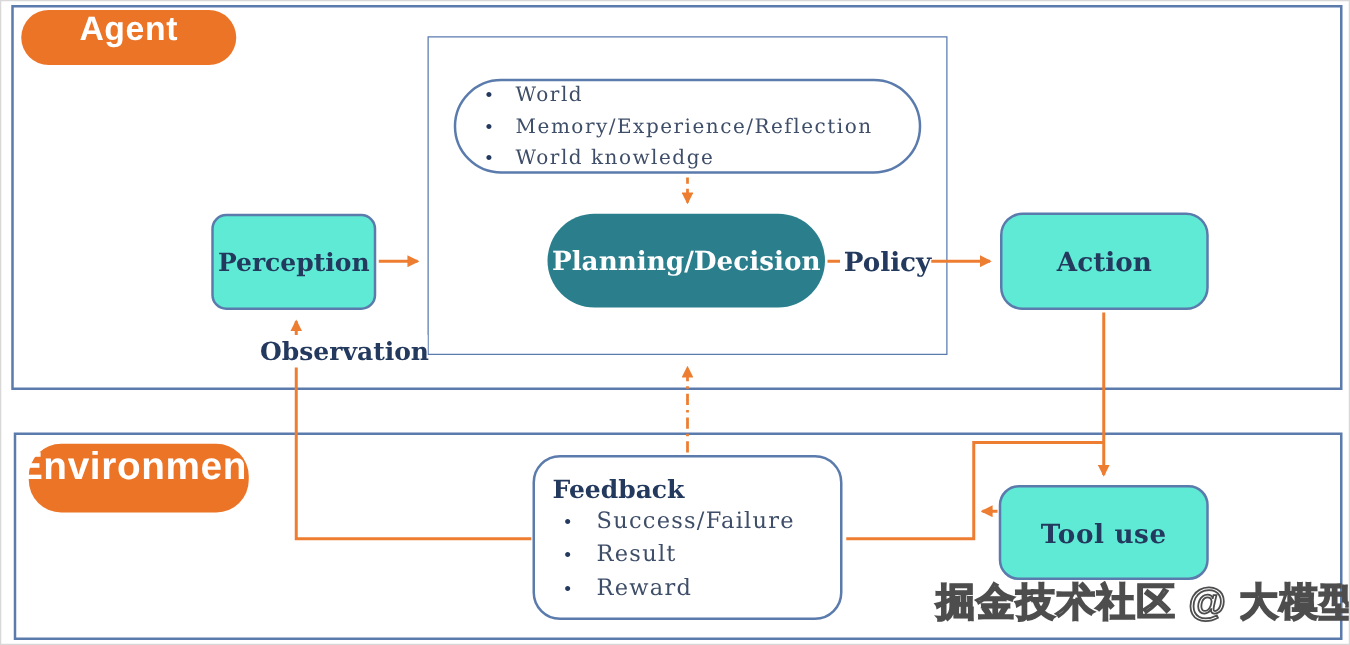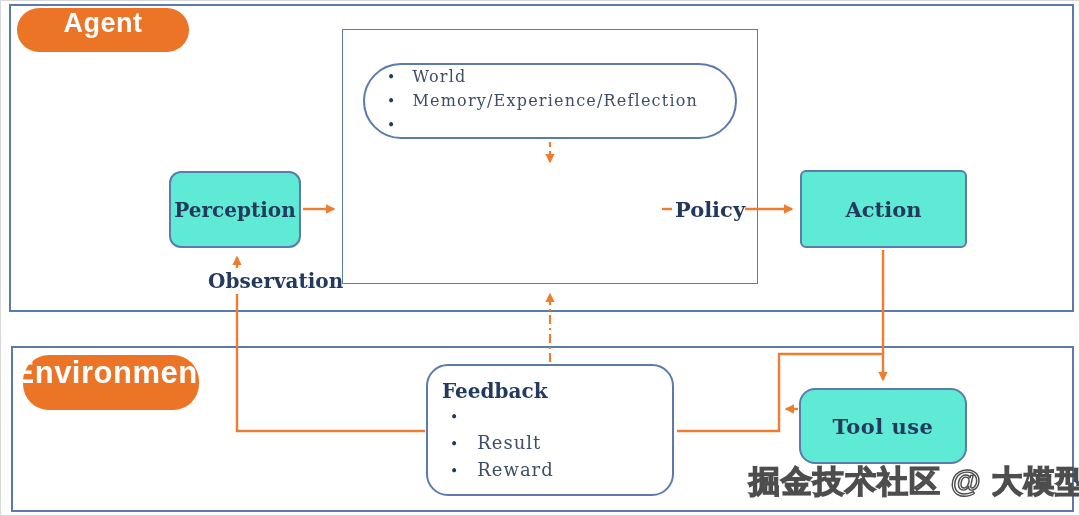--- a/index.html
+++ b/index.html
@@ -29,21 +29,21 @@
   }
   .agent-pill{left:16px;top:7px;width:172px;height:44px;font-size:27px;}
   .env-pill{left:22px;top:354px;width:176px;height:55px;font-size:31px;}
   
   .node{
     position:absolute;background:#5eead4;border:2px solid var(--border-blue);
     display:flex;align-items:center;justify-content:center;z-index:4;
     color:var(--navy);font-family:"DejaVu Serif","Liberation Serif",serif;font-weight:bold;
   }
   .perception-box{left:168px;top:170px;width:132px;height:77px;border-radius:12px;font-size:20px;}
-  .action-box{left:799px;top:169px;width:167px;height:78px;border-radius:6px;font-size:21px;}
+  .action-box{left:799px;top:169px;width:167px;height:78px;border-radius:18px;font-size:21px;}
   .tooluse-box{left:798px;top:387px;width:168px;height:76px;border-radius:16px;font-size:21px;letter-spacing:.5px;}
   .planning-pill{
     position:absolute;left:437px;top:170px;width:222px;height:75px;border-radius:38px;
     background:var(--teal);color:#fff;display:flex;align-items:center;justify-content:center;
     font-family:"DejaVu Serif","Liberation Serif",serif;font-weight:bold;font-size:21px;z-index:4;
   }
   .capsule{
     position:absolute;left:362px;top:62px;width:374px;height:76px;border-radius:38px;
     border:2px solid var(--border-blue);background:#fff;z-index:4;
     display:flex;align-items:center;padding-left:22px;
@@ -101,38 +101,43 @@
         <li>
           <span class="bullet">•</span>
           <span>World</span>
         </li>
         <li>
           <span class="bullet">•</span>
           <span>Memory/Experience/Reflection</span>
         </li>
         <li>
           <span class="bullet">•</span>
+          <span>World knowledge</span>
         </li>
       </ul>
   </div>
 
   <div class="node perception-box">
     <span>Perception</span>
+  </div>
+  <div class="planning-pill">
+    <span>Planning/Decision</span>
   </div>
   <div class="node action-box">
     <span>Action</span>
   </div>
   <div class="node tooluse-box">
     <span>Tool use</span>
   </div>
   <div class="feedback-box">
     <div class="feedback-title">Feedback</div>
     <ul class="bullet-list">
         <li>
           <span class="bullet">•</span>
+          <span>Success/Failure</span>
         </li>
         <li>
           <span class="bullet">•</span>
           <span>Result</span>
         </li>
         <li>
           <span class="bullet">•</span>
           <span>Reward</span>
         </li>
       </ul>

